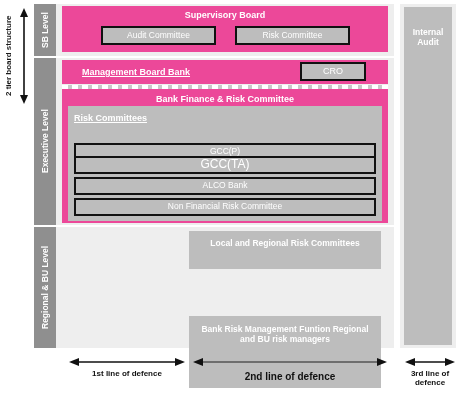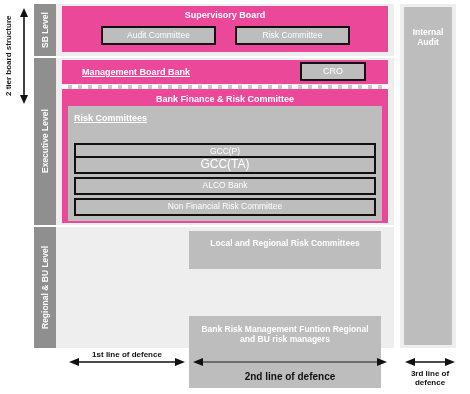--- a/index.html
+++ b/index.html
@@ -186,21 +186,21 @@
   </div>
   <div class="abs box-grey" style="left:404px; top:7px; width:48px; height:338px;">
     <div class="abs ttext" style="left:2px; top:20px; width:44px; height:28px; font-size:8.5px;">Internal Audit</div>
   </div>
 
   <svg class="abs" style="left:68px; top:356px;" width="118" height="12" viewBox="0 0 118 12">
     <line x1="9" y1="6" x2="109" y2="6" stroke="#111111" stroke-width="1.6"></line>
     <polygon points="1,6 11,2 11,10" fill="#111111"></polygon>
     <polygon points="117,6 107,2 107,10" fill="#111111"></polygon>
   </svg>
-  <div class="arrow-label" style="left:68px; top:350px; width:118px; font-size:8px;">1st line of defence</div>
+  <div class="arrow-label" style="left:68px; top:369px; width:118px; font-size:8px;">1st line of defence</div>
 
   <svg class="abs" style="left:192px; top:356px;" width="196" height="12" viewBox="0 0 196 12">
     <line x1="9" y1="6" x2="187" y2="6" stroke="#555555" stroke-width="1.4"></line>
     <polygon points="1,6 11,2 11,10" fill="#111111"></polygon>
     <polygon points="195,6 185,2 185,10" fill="#111111"></polygon>
   </svg>
   <div class="arrow-label" style="left:192px; top:371px; width:196px; font-size:10px;">2nd line of defence</div>
 
   <svg class="abs" style="left:404px; top:356px;" width="52" height="12" viewBox="0 0 52 12">
     <line x1="9" y1="6" x2="43" y2="6" stroke="#111111" stroke-width="1.6"></line>

